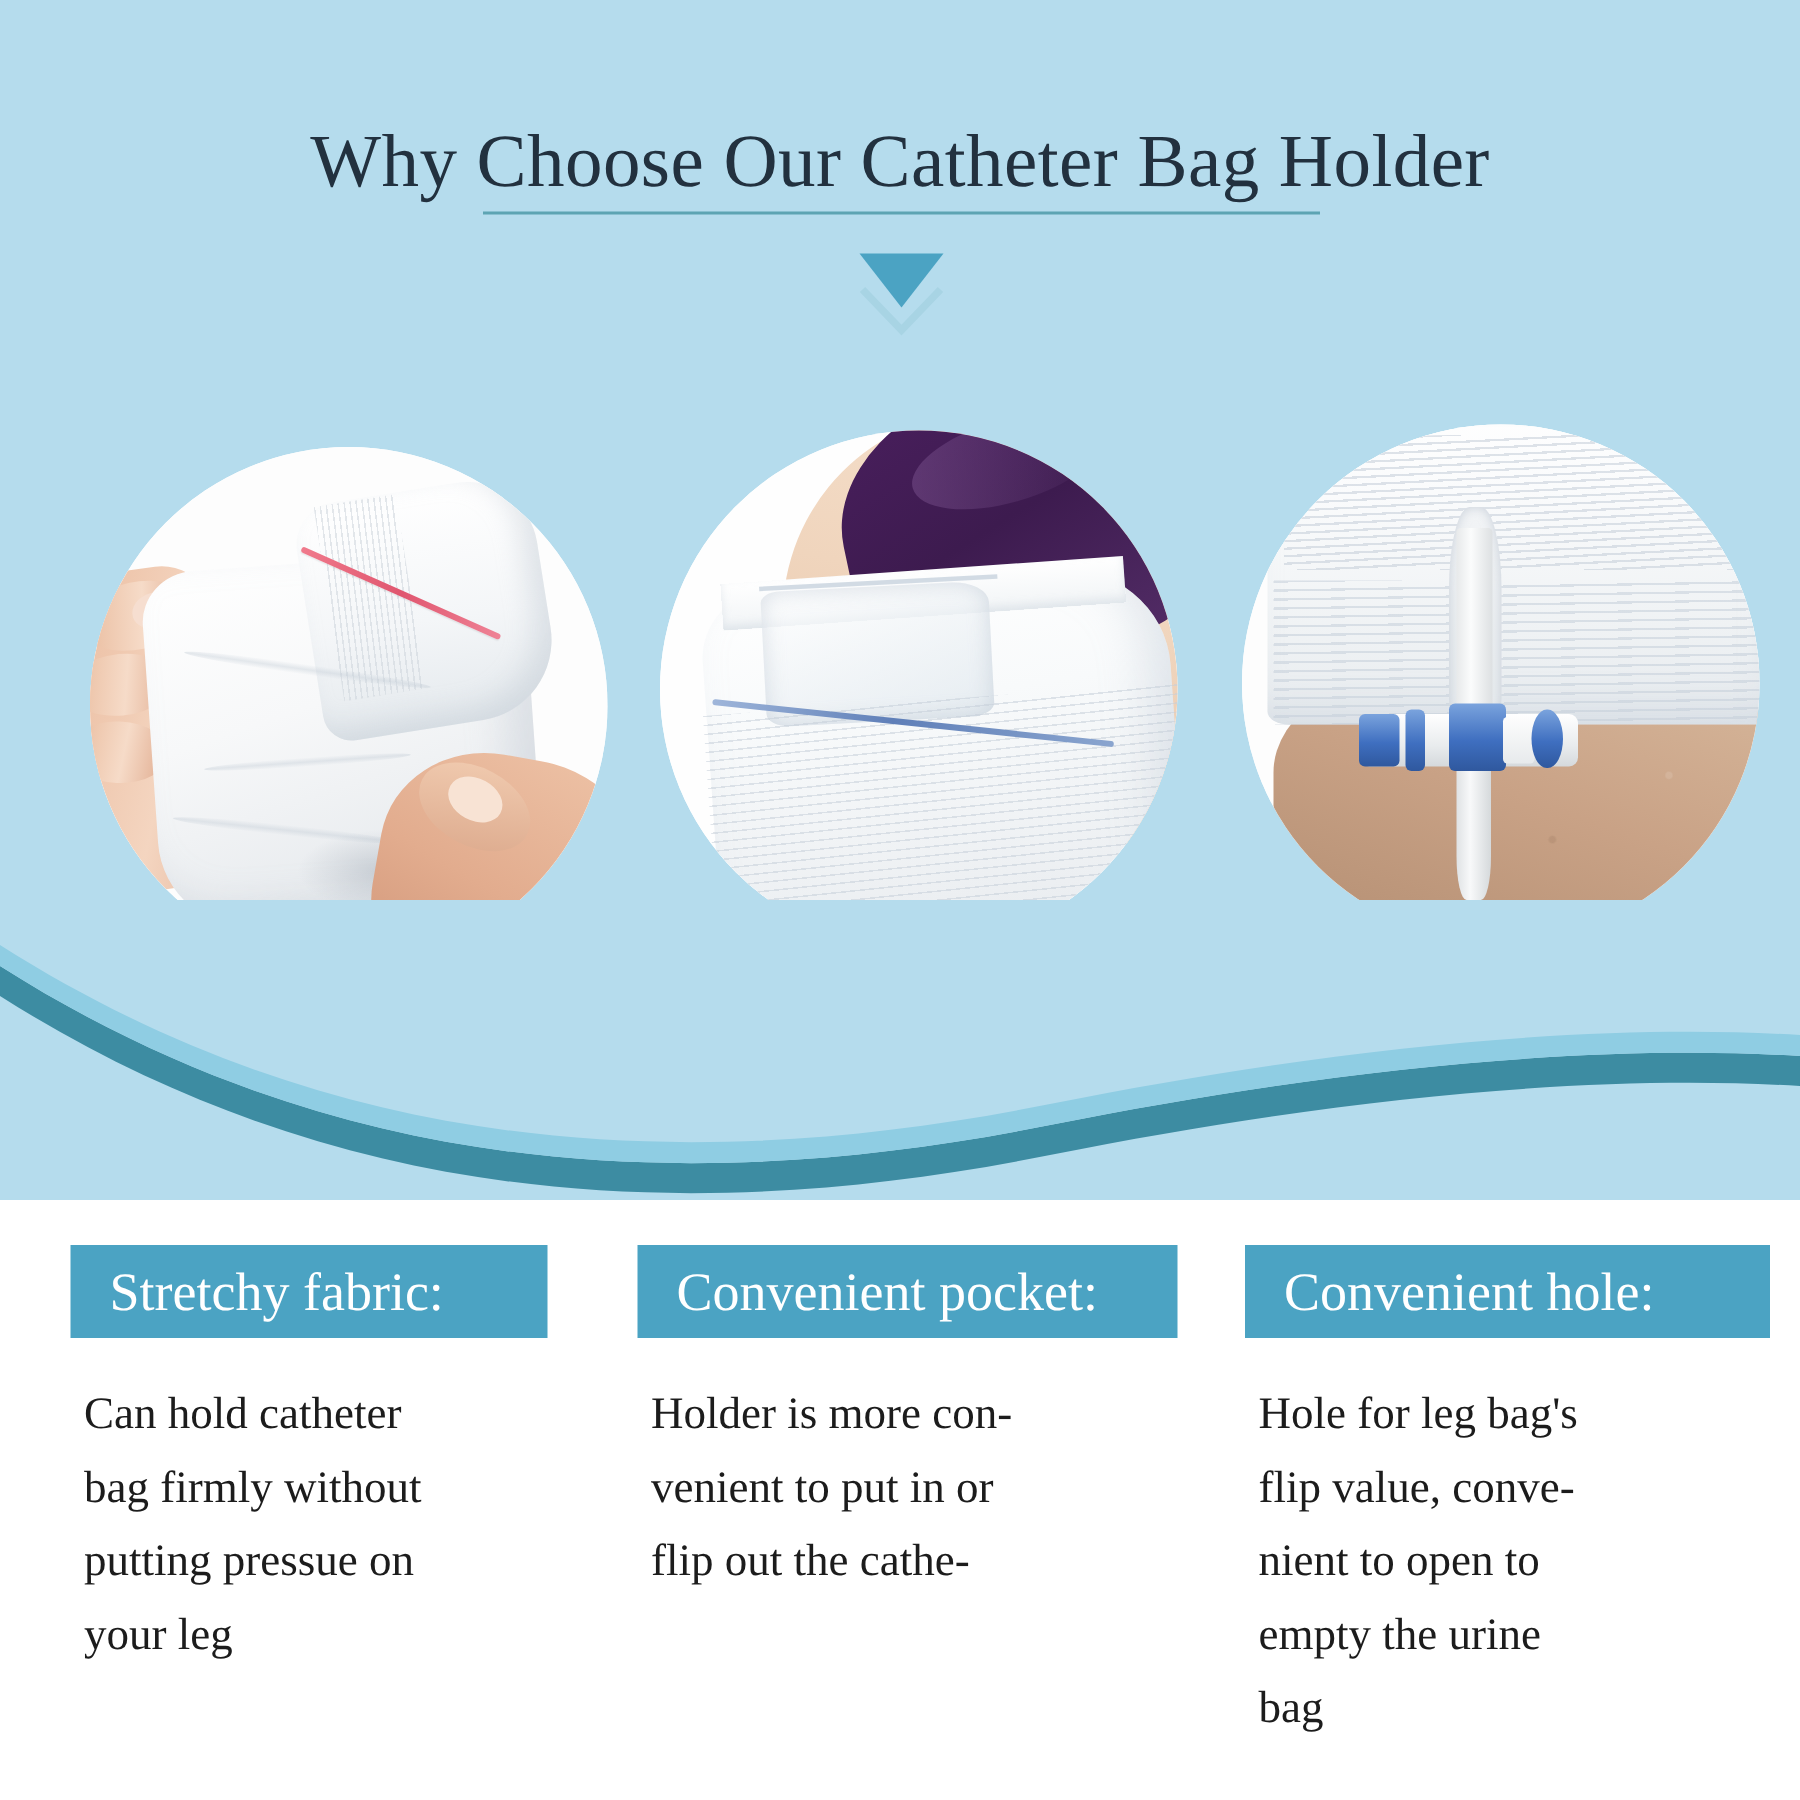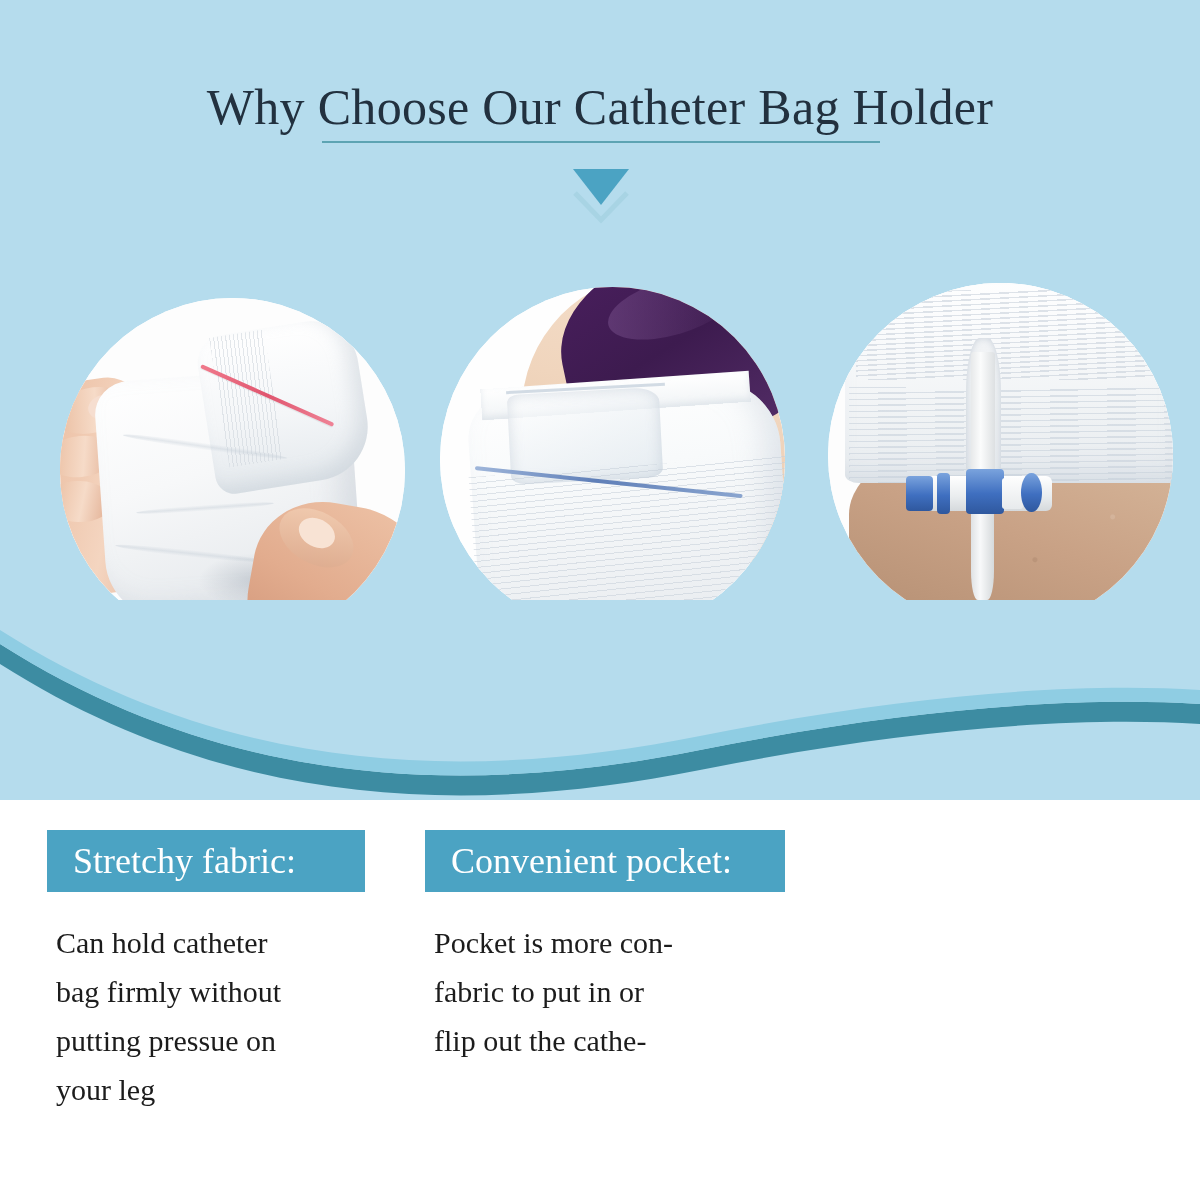--- a/index.html
+++ b/index.html
@@ -501,20 +501,32 @@
       <div class="feature-line">putting pressue on</div>
       <div class="feature-line">your leg</div>
     </div>
   </div>
 
   <div class="feature-col" id="feature-col-1">
     <div class="feature-banner">
       <span class="feature-banner-label">Convenient pocket:</span>
     </div>
     <div class="feature-body">
-      <div class="feature-line">Pocket is more con-</div>
-      <div class="feature-line">fabric to put in or</div>
+      <div class="feature-line">Holder is more con-</div>
+      <div class="feature-line">venient to put in or</div>
       <div class="feature-line">flip out the cathe-</div>
     </div>
   </div>
 
+  <div class="feature-col" id="feature-col-2">
+    <div class="feature-banner">
+      <span class="feature-banner-label">Convenient hole:</span>
+    </div>
+    <div class="feature-body">
+      <div class="feature-line">Hole for leg bag's</div>
+      <div class="feature-line">flip value, conve-</div>
+      <div class="feature-line">nient to open to</div>
+      <div class="feature-line">empty the urine</div>
+      <div class="feature-line">bag</div>
+    </div>
+  </div>
 
 </div>
 
 </body></html>

